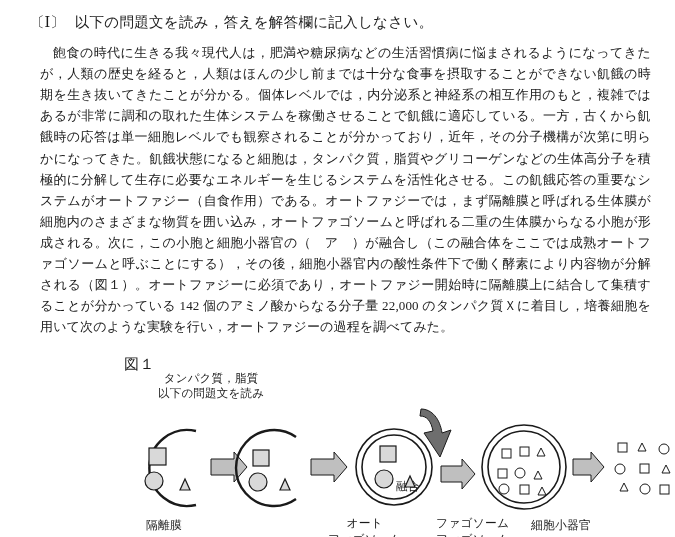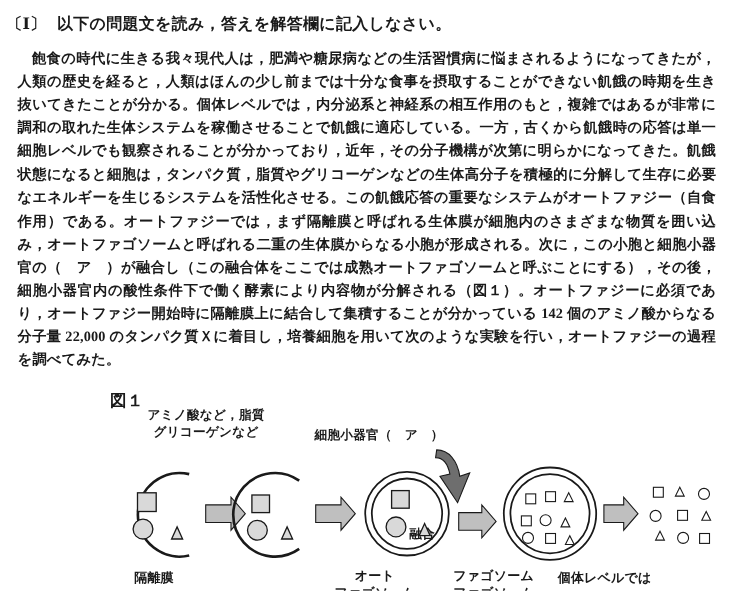--- a/index.html
+++ b/index.html
@@ -13,22 +13,21 @@
     font-family: "Liberation Serif", "DejaVu Serif", serif;
     color: #1a1a1a;
     overflow: hidden;
     position: relative;
   }
   .page {
     position: relative;
     width: 675px;
     height: 513px;
     box-sizing: border-box;
-    padding: 10px 14px 0 4px;
-    font-weight: bold;
+    padding: 10px 14px 0 28px;
   }
   .q-header {
     font-size: 14.5px;
     line-height: 1.4;
     letter-spacing: 0.3px;
     margin: 2px 0 10px 2px;
     white-space: nowrap;
   }
   .q-header .bracket {
     letter-spacing: 0px;
@@ -104,41 +103,40 @@
     <span class="bracket">〔Ⅰ〕</span><span class="htext">以下の問題文を読み，答えを解答欄に記入しなさい。</span>
   </div>
 
   <p class="body-text">飽食の時代に生きる我々現代人は，肥満や糖尿病などの生活習慣病に悩まされるようになってきたが，人類の歴史を経ると，人類はほんの少し前までは十分な食事を摂取することができない飢餓の時期を生き抜いてきたことが分かる。個体レベルでは，内分泌系と神経系の相互作用のもと，複雑ではあるが非常に調和の取れた生体システムを稼働させることで飢餓に適応している。一方，古くから飢餓時の応答は単一細胞レベルでも観察されることが分かっており，近年，その分子機構が次第に明らかになってきた。飢餓状態になると細胞は，タンパク質，脂質やグリコーゲンなどの生体高分子を積極的に分解して生存に必要なエネルギーを生じるシステムを活性化させる。この飢餓応答の重要なシステムがオートファジー（自食作用）である。オートファジーでは，まず隔離膜と呼ばれる生体膜が細胞内のさまざまな物質を囲い込み，オートファゴソームと呼ばれる二重の生体膜からなる小胞が形成される。次に，この小胞と細胞小器官の（　ア　）が融合し（この融合体をここでは成熟オートファゴソームと呼ぶことにする），その後，細胞小器官内の酸性条件下で働く酵素により内容物が分解される（図１）。オートファジーに必須であり，オートファジー開始時に隔離膜上に結合して集積することが分かっている 142 個のアミノ酸からなる分子量 22,000 のタンパク質Ｘに着目し，培養細胞を用いて次のような実験を行い，オートファジーの過程を調べてみた。</p>
 
   <div class="fig-area">
 
     <div class="fig-label">図１</div>
 
     <div class="ann ann-protein">
-      <div>アミノ酸など，脂質</div>
-      <div>グリコーゲンなど</div>
+      <div>タンパク質，脂質</div>
+      <div>以下の問題文を読み</div>
     </div>
 
-    <div class="ann ann-organelle">細胞小器官（　ア　）</div>
 
     <div class="ann ann-fusion">融合</div>
 
     <div class="cap cap-1">隔離膜</div>
 
     <div class="cap cap-2">
       <div>オート</div>
       <div>ファゴソーム</div>
     </div>
 
     <div class="cap cap-3">
       <div>ファゴソーム</div>
       <div>ファゴソーム</div>
     </div>
 
-    <div class="cap cap-4">個体レベルでは</div>
+    <div class="cap cap-4">細胞小器官</div>
 
     <svg class="fig-svg" width="675" height="210" viewBox="0 0 675 210">
       <g fill="none" stroke="#1a1a1a" stroke-width="1.4">
 
         <g>
           <path d="M 168 78 A 38 38 0 1 0 168 152" stroke="#1a1a1a" stroke-width="2.4" fill="none"></path>
         </g>
         <g stroke="#1a1a1a" stroke-width="1.2" fill="#d9d9d9">
           <rect x="121" y="95" width="17" height="17"></rect>
           <circle cx="126" cy="128" r="9"></circle>

